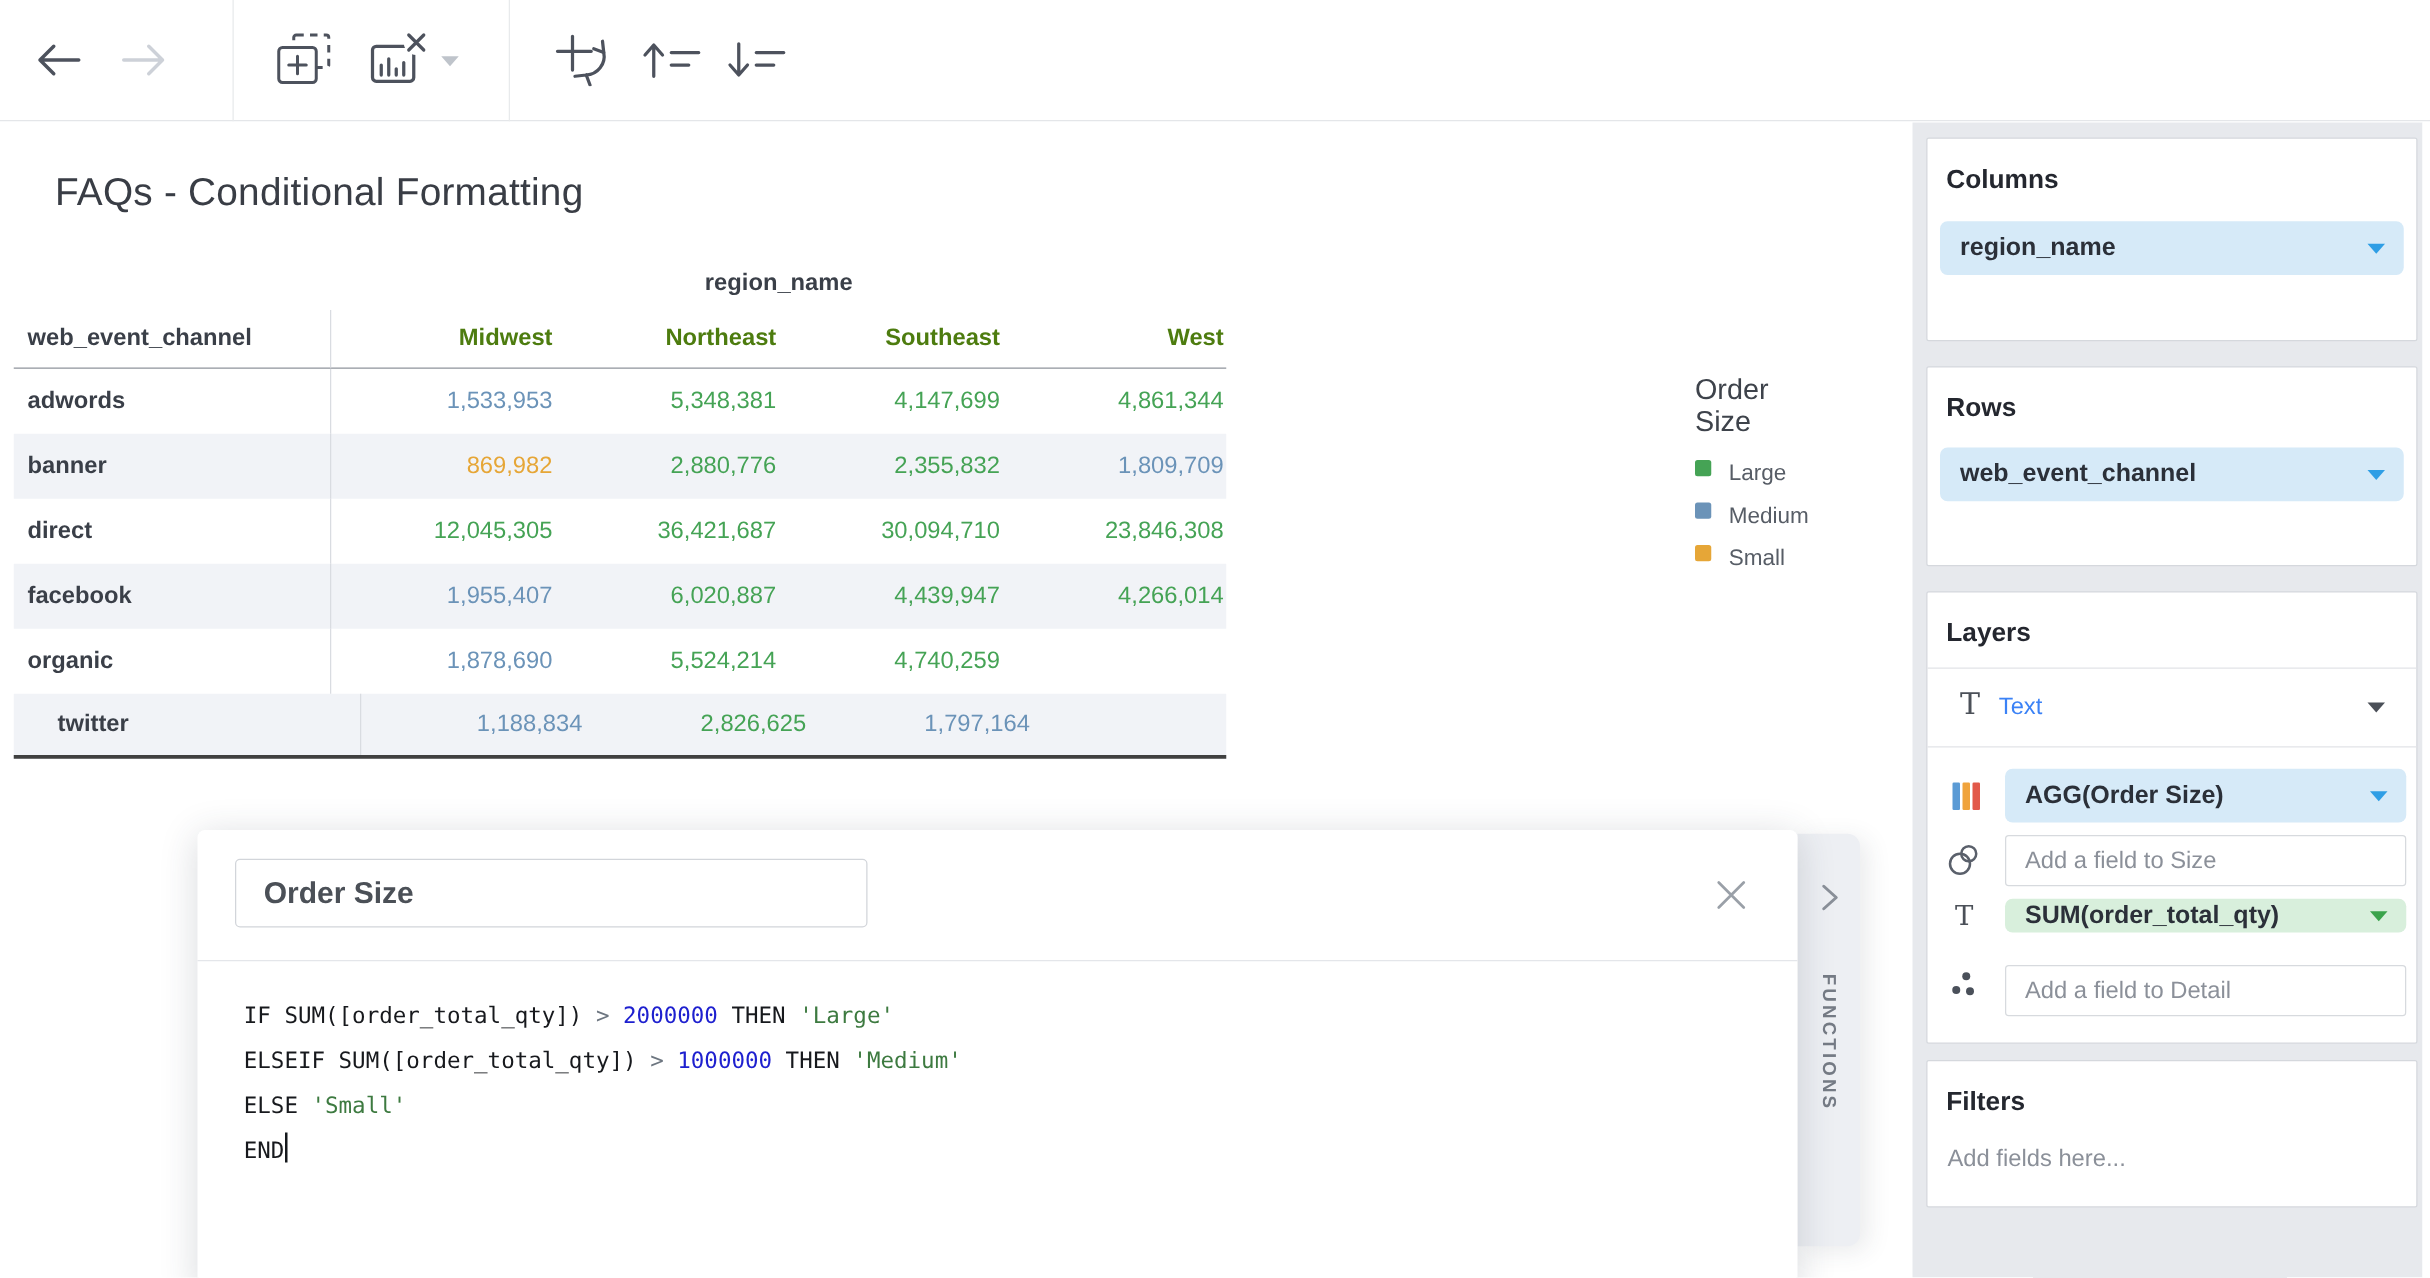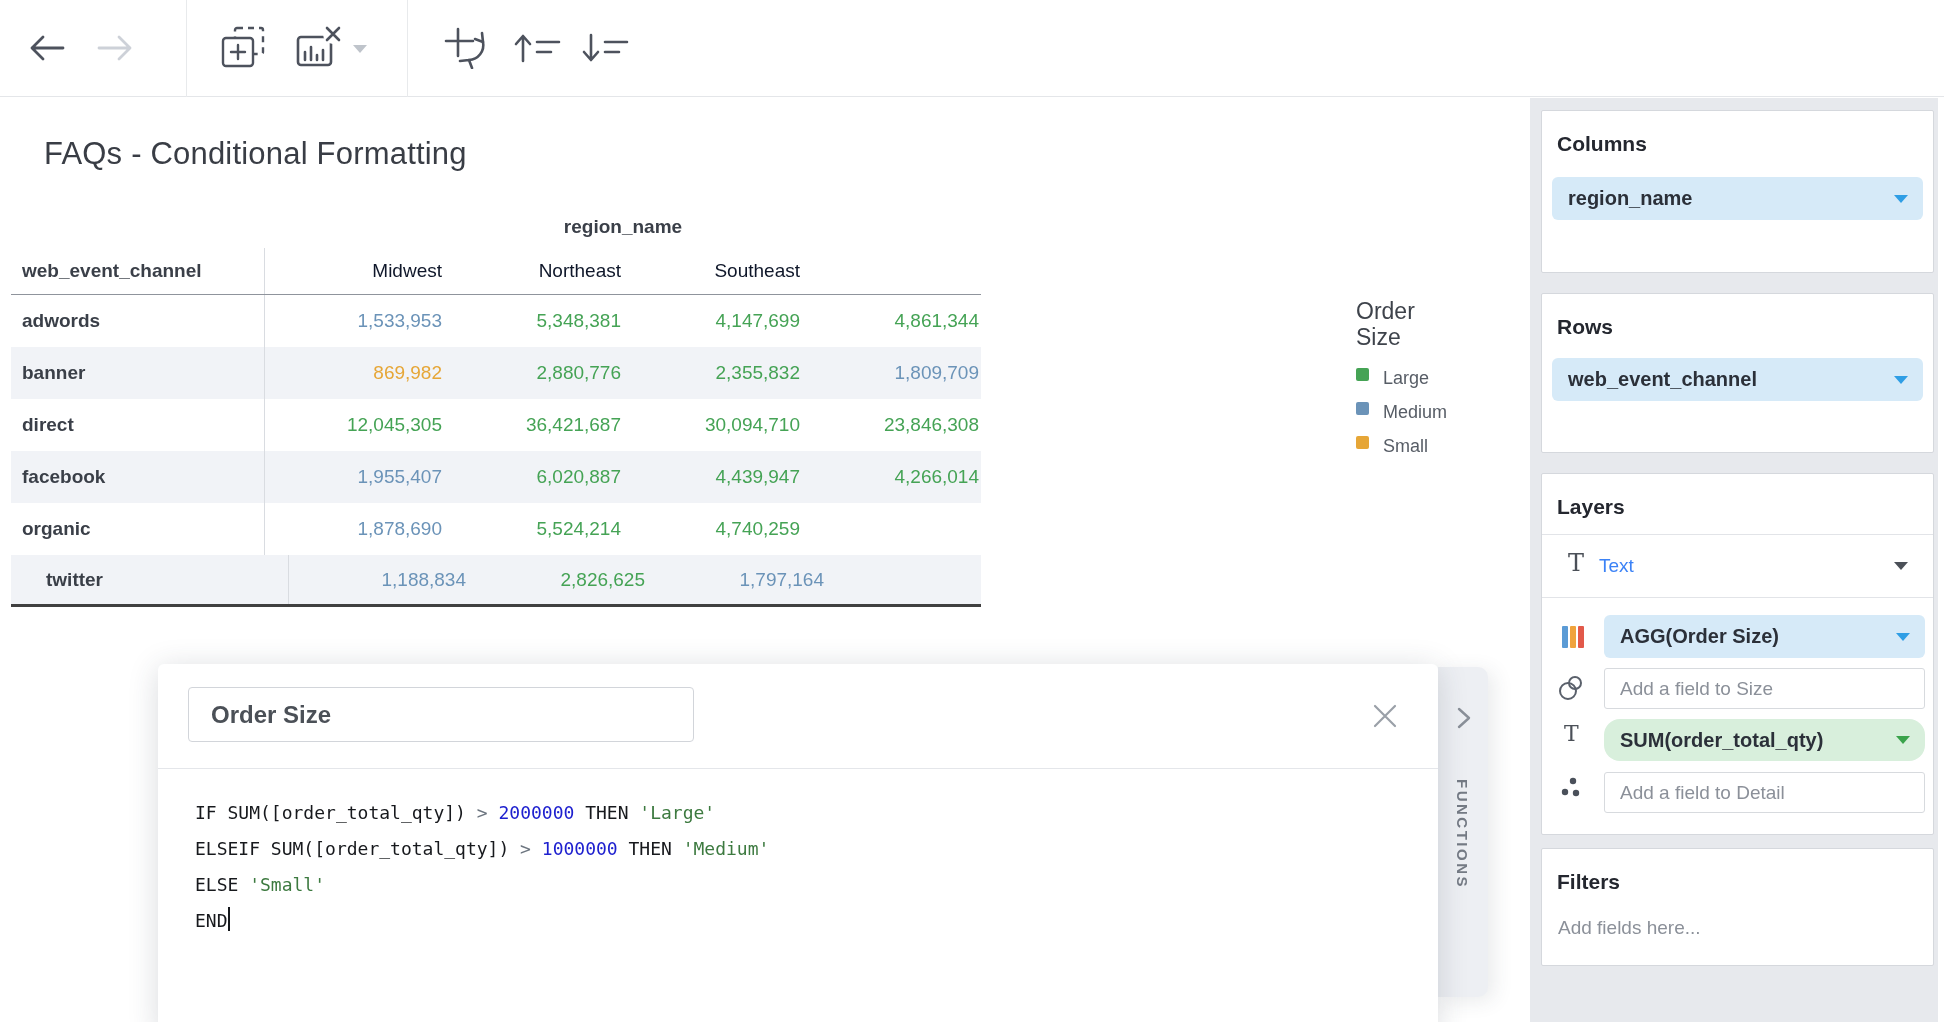--- a/index.html
+++ b/index.html
@@ -19,21 +19,21 @@
 
   
   .region-label { position:absolute; left:265px; top:216px; width:716px;
     text-align:center; font-size:19px; font-weight:bold; color:#3a3f48; }
   .ptable { position:absolute; left:11px; top:248px; width:970px; font-size:19px; }
   .prow { display:grid; grid-template-columns:254px 179px 179px 179px 179px; align-items:stretch; }
   .pcell { display:flex; align-items:center; }
   .plabel { padding-left:11px; font-weight:bold; color:#3a3f48; border-right:1px solid #d9dce1; }
   .pnum { justify-content:flex-end; padding-right:2px; }
   .phead { height:47px; border-bottom:1px solid #8f949c; }
-  .phead .pnum { font-weight:normal; color:#0f172a; }
+  .phead .pnum { font-weight:bold; color:#4d7c0f; }
   .pbody { height:52px; }
   .pbody.alt { background:#f1f3f7; }
   .pbody.last { border-bottom:3px solid #404040;padding-left:24px; }
   .sz-large { color:var(--c-large); }
   .sz-medium { color:var(--c-medium); }
   .sz-small { color:var(--c-small); }
 
   
   .legend { position:absolute; left:1356px; top:298px; width:140px; }
   .legend-title { font-size:23px; line-height:26px; color:#3e434b; width:84px; }
@@ -152,20 +152,21 @@
 
 <div class="page-title">FAQs - Conditional Formatting</div>
 <div class="region-label">region_name</div>
 
 <div class="ptable">
   <div class="prow phead">
     <div class="pcell plabel">web_event_channel</div>
   <div class="pcell pnum">Midwest</div>
       <div class="pcell pnum">Northeast</div>
       <div class="pcell pnum">Southeast</div>
+      <div class="pcell pnum">West</div>
     </div>
   <div id="pbody">
       <div class="prow pbody">
         <div class="pcell plabel">adwords</div>
         <div class="pcell pnum sz-medium">1,533,953</div>
         <div class="pcell pnum sz-large">5,348,381</div>
         <div class="pcell pnum sz-large">4,147,699</div>
         <div class="pcell pnum sz-large">4,861,344</div>
       </div>
       <div class="prow pbody alt">
@@ -280,21 +281,21 @@
     <span class="caret caret-blue"></span>
   </div>
 
   <svg style="position:absolute;left:15px;top:200px;" width="28" height="28" viewBox="0 0 28 28">
     <circle cx="11" cy="17" r="8" fill="none" stroke="#5a606b" stroke-width="2"></circle>
     <circle cx="18" cy="9" r="6" fill="none" stroke="#5a606b" stroke-width="2"></circle>
   </svg>
   <input class="layer-field-input" style="top: 194px;" type="text" placeholder="Add a field to Size">
 
   <span class="t-glyph" style="position:absolute;left:22px;top:247px;font-size:22px;">T</span>
-  <div class="pill pill-green" style="left:62px;top:245px;width:321px;height:42px;border-radius:16px;">
+  <div class="pill pill-green" style="left:62px;top:245px;width:321px;height:27px;">
     <span>SUM(order_total_qty)</span>
     <span class="caret caret-green"></span>
   </div>
 
   <svg style="position:absolute;left:18px;top:302px;" width="24" height="24" viewBox="0 0 24 24">
     <circle cx="13" cy="5" r="3.2" fill="#4a505a"></circle>
     <circle cx="5" cy="16" r="3.2" fill="#4a505a"></circle>
     <circle cx="16" cy="17" r="3.2" fill="#4a505a"></circle>
   </svg>
   <input class="layer-field-input" style="top: 298px;" type="text" placeholder="Add a field to Detail">

